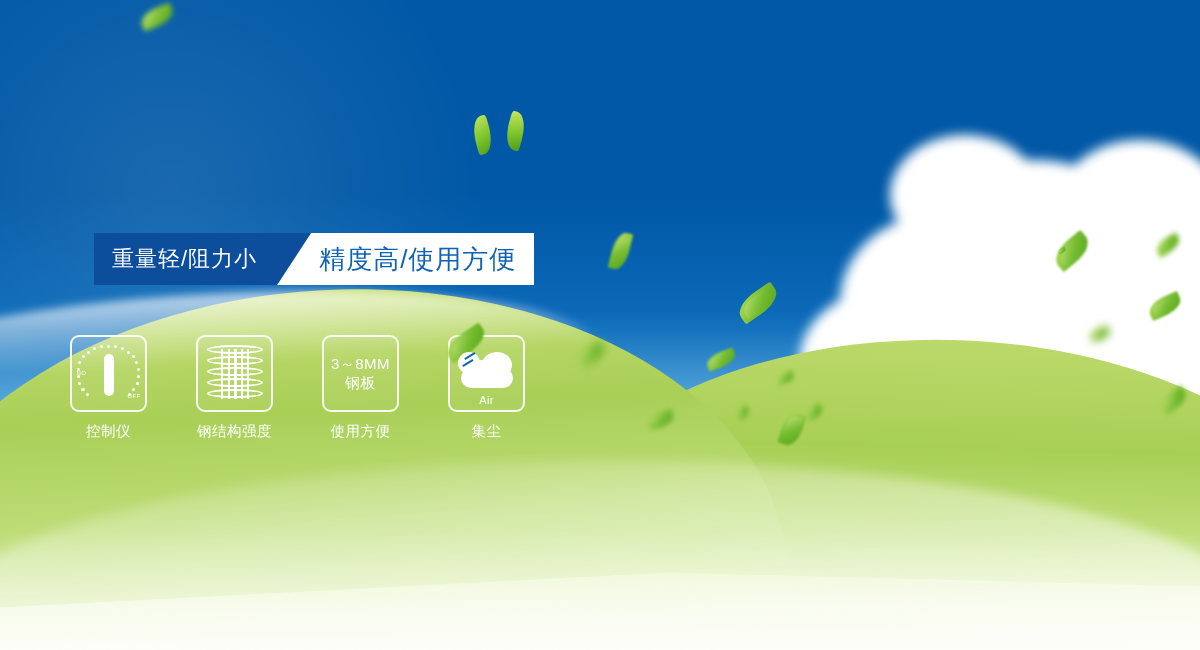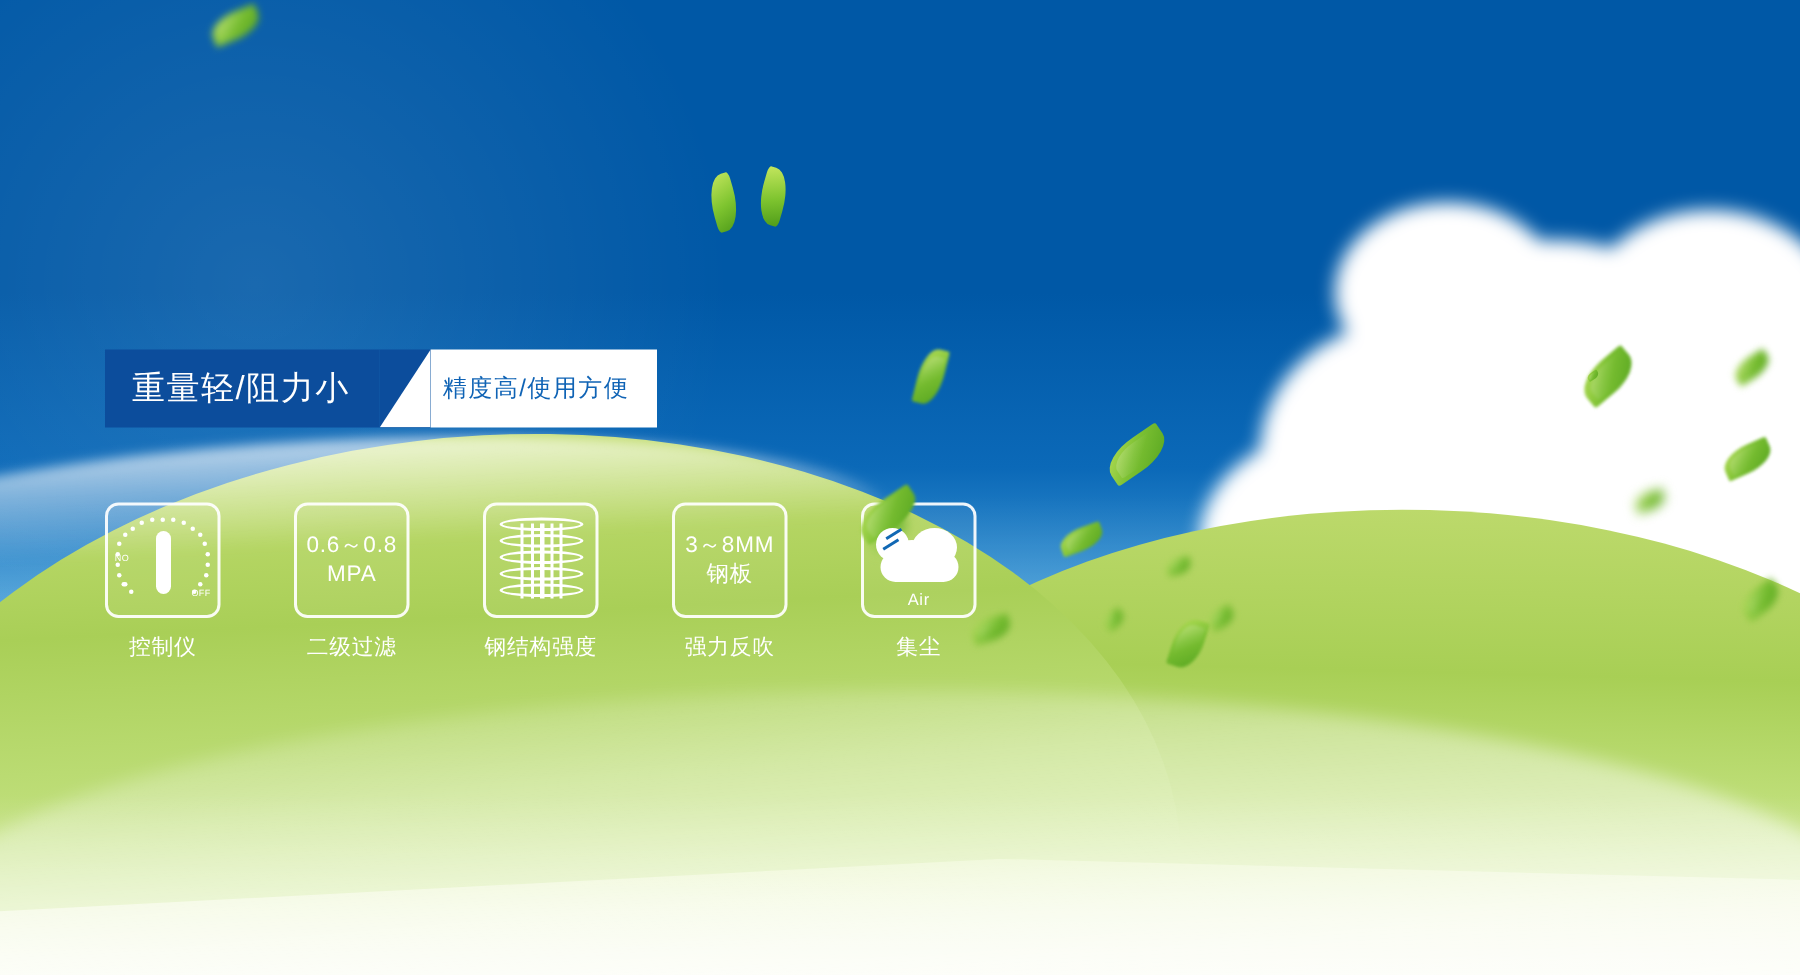--- a/index.html
+++ b/index.html
@@ -114,27 +114,27 @@
   .sprout{position:absolute;left:474px;top:108px;width:60px;height:48px;}
   .sprout .lf{position:absolute;width:17px;height:38px;
     background:linear-gradient(160deg,#c4e65e 0%,#7ec42f 55%,#4f9c1a 100%);}
   .sprout .lf.l{left:0;top:8px;border-radius:70% 12% 70% 12%;transform:rotate(-16deg);}
   .sprout .lf.r{left:33px;top:4px;border-radius:12% 70% 12% 70%;transform:rotate(16deg);}
 
   
   .subbar{position:absolute;left:70px;top:233px;height:52px;display:flex;}
   .sub-a{
     background:#0c4d9c;color:#ffffff;font-size:22px;letter-spacing:1px;
-    display:flex;align-items:center;padding:0 20px 0 18px;
+    display:flex;align-items:center;padding:0 20px 0 18px;margin-left:24px;
   }
   .sub-slash{width:34px;background:#0c4d9c;position:relative;}
   .sub-slash::after{content:"";position:absolute;inset:0;background:#ffffff;
     clip-path:polygon(100% 0,100% 100%,0 100%);}
   .sub-b{
-    background:#ffffff;color:#0f63b5;font-size:16px;letter-spacing:1px;
+    background:#ffffff;color:#0f63b5;font-size:26px;letter-spacing:1px;
     display:flex;align-items:center;padding:0 18px 0 8px;
   }
 
   
   .features{position:absolute;left:70px;top:335px;display:flex;gap:49px;}
   .feat{width:77px;display:flex;flex-direction:column;align-items:center;}
   .feat-box{
     width:77px;height:77px;border:2px solid rgba(255,255,255,.92);border-radius:9px;
     display:flex;align-items:center;justify-content:center;position:relative;
     background:rgba(255,255,255,.05);
@@ -283,29 +283,20 @@
           <span class="dot" style="left:3.8px;top:44.4px;"></span>
           <span class="dot" style="left:8.4px;top:49.4px;"></span>
           <span class="needle"></span>
           <span class="no">NO</span>
           <span class="off">OFF</span>
         </div>
       </div>
       <div class="feat-label">控制仪</div>
     </div>
 
-    <div class="feat">
-      <div class="feat-box">
-        <div class="feat-txt">
-          <div>0.6～0.8</div>
-          <div>MPA</div>
-        </div>
-      </div>
-      <div class="feat-label">二级过滤</div>
-    </div>
 
     <div class="feat">
       <div class="feat-box">
         <div class="cart">
           <span class="ring" style="top:0px;"></span>
           <span class="ring" style="top:11px;"></span>
           <span class="ring" style="top:22px;"></span>
           <span class="ring" style="top:33px;"></span>
           <span class="ring" style="top:44px;"></span>
           <span class="rib" style="left:14px;"></span>
@@ -318,21 +309,21 @@
       <div class="feat-label">钢结构强度</div>
     </div>
 
     <div class="feat">
       <div class="feat-box">
         <div class="feat-txt">
           <div>3～8MM</div>
           <div>钢板</div>
         </div>
       </div>
-      <div class="feat-label">强力反吹</div>
+      <div class="feat-label">使用方便</div>
     </div>
 
     <div class="feat">
       <div class="feat-box">
         <div class="leaf" style="position:absolute;left:-6px;top:-4px;width:44px;height:20px;transform:rotate(-34deg);filter:blur(1px);"></div>
         <div class="airico">
           <span class="sun"></span>
           <span class="sunslot" style="left:8px;top:9px;width:12px;height:2.4px;transform:rotate(-32deg);"></span>
           <span class="sunslot" style="left:6px;top:16px;width:12px;height:2.4px;transform:rotate(-32deg);"></span>
           <span class="puff" style="left:26px;top:6px;width:30px;height:26px;"></span>

